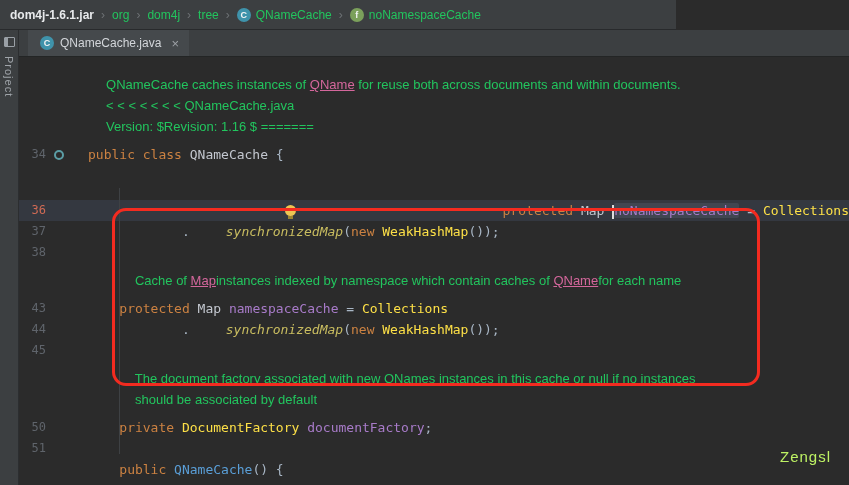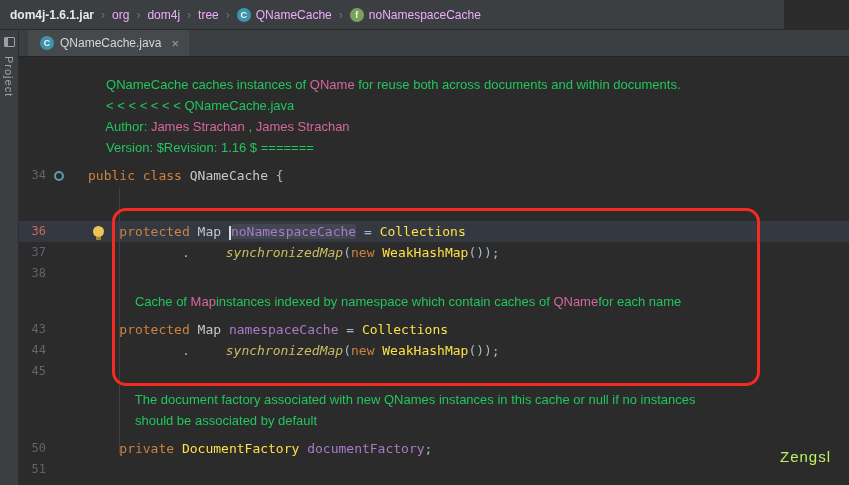--- a/index.html
+++ b/index.html
@@ -1,23 +1,23 @@
 <!DOCTYPE html>
 <html><head>
 <meta charset="utf-8">
 <style>
   * { margin:0; padding:0; box-sizing:border-box; }
   html,body { width:849px; height:485px; overflow:hidden; }
   body { background:#2b2b2b; font-family:"Liberation Sans",sans-serif; position:relative; }
 
   
-  .topbar { position:absolute; left:0; top:0; width:784px; height:30px; background:#3c3f41;
+  .topbar { position:absolute; left:0; top:0; width:676px; height:30px; background:#3c3f41;
             border-bottom:1px solid #282a2c; display:flex; align-items:center; padding:0 10px; }
   .bc-root { color:#e8eaec; font-weight:bold; font-size:12px; }
-  .bc-item { color:#f0abfc; font-size:12px; }
+  .bc-item { color:#22c55e; font-size:12px; }
   .bc-sep  { color:#6d7174; margin:0 7px; font-size:12px; }
   .bc-ic   { width:14px; height:14px; border-radius:50%; display:inline-flex; align-items:center;
              justify-content:center; font-size:9px; font-weight:bold; color:#f2f4f5; margin-right:5px; flex:none; }
   .class-ic { background:#3f93ab; }
   .field-ic { background:#7ba05b; }
   .bc-grp { display:flex; align-items:center; }
 
   
   .stripe { position:absolute; left:0; top:30px; width:19px; height:455px; background:#3c3f41;
             border-right:1px solid #2c2e30; display:flex; flex-direction:column; align-items:center; padding-top:7px; }
@@ -31,38 +31,38 @@
   .tab { display:flex; align-items:center; gap:6px; background:#45494c; padding:0 10px 0 12px;
          margin-left:9px; font-size:12px; color:#d3d6da; }
   .tab .bc-ic { margin-right:0; }
   .tab-close { color:#9da1a6; font-size:13px; margin-left:4px; cursor:pointer; }
 
   
   .editor { position:absolute; left:19px; top:57px; width:830px; height:428px; padding-top:17px;
             overflow:hidden; font-family:"DejaVu Sans Mono",monospace; }
   .row { display:flex; height:21px; line-height:21px; font-size:13px; }
   .row.gap { margin-top:7px; }
-  .row.current { background:#343840; }
+  .row.current { background:#343840;justify-content:space-between; }
   .lnum { width:27px; flex:none; text-align:right; color:#5f646b; font-size:12px;
           font-family:"DejaVu Sans Mono",monospace; }
   .current .lnum { color:#cf6a54; }
   .gslot { width:42px; flex:none; display:flex; align-items:center; }
   .codeline { white-space:pre; flex:none; }
   .docrow .codeline { font-family:"Liberation Sans",sans-serif; font-size:13px; }
 
   
   .kw  { color:#cc8242; }
   .typ { color:#c3c7cf; }
   .cls { color:#fde047; }
   .fld { color:#a87bc9; }
   .mth { color:#c9bd60; font-style:italic;margin-left:36px; }
   .pln { color:#a9b7c6; }
   .dcl { color:#5a9fd8; }
   .doc { color:#22c55e; }
-  .ref { color:#d4679c; }
+  .ref { color:#d4679c;text-decoration:underline; }
   .lnk { color:#d4679c; }
   .hl  { background:#414651; border-radius:2px; }
   .caret { display:inline-block; width:2px; height:14px; background:#dcdcdc; vertical-align:middle; }
 
   
   .gi-class-marker { width:10px; height:10px; border:2px solid #5b9ea6; border-radius:50%; margin-left:8px; }
   .gi-bulb { width:11px; height:11px; background:#ecc553; border-radius:50%; margin-left:auto;
              position:relative; left:16px; }
   .gi-bulb::after { content:""; position:absolute; left:3px; bottom:-3px; width:5px; height:3px; background:#9c8430; }
 
@@ -116,25 +116,20 @@
         <span class="codeline"><span class="doc">     QNameCache caches instances of </span><span class="ref">QName</span><span class="doc"> for reuse both across documents and within documents.</span></span>
       </div>
       <div class="row docrow">
         <span class="lnum"></span>
         <span class="gslot"></span>
         <span class="codeline"><span class="doc">     &lt; &lt; &lt; &lt; &lt; &lt; &lt; QNameCache.java</span></span>
       </div>
       <div class="row docrow">
         <span class="lnum"></span>
         <span class="gslot"></span>
-        <span class="codeline"><span class="doc">     Author: </span><span class="lnk">James Strachan</span><span class="doc"> , </span><span class="lnk">James Strachan</span></span>
-      </div>
-      <div class="row docrow">
-        <span class="lnum"></span>
-        <span class="gslot"></span>
         <span class="codeline"><span class="doc">     Version: $Revision: 1.16 $ =======</span></span>
       </div>
       <div class="row gap">
         <span class="lnum">34</span>
         <span class="gslot">
           <span class="gi-class-marker"></span>
         </span>
         <span class="codeline"><span class="kw">public class </span><span class="typ">QNameCache </span><span class="pln">{</span></span>
       </div>
       <div class="row docrow gap">

